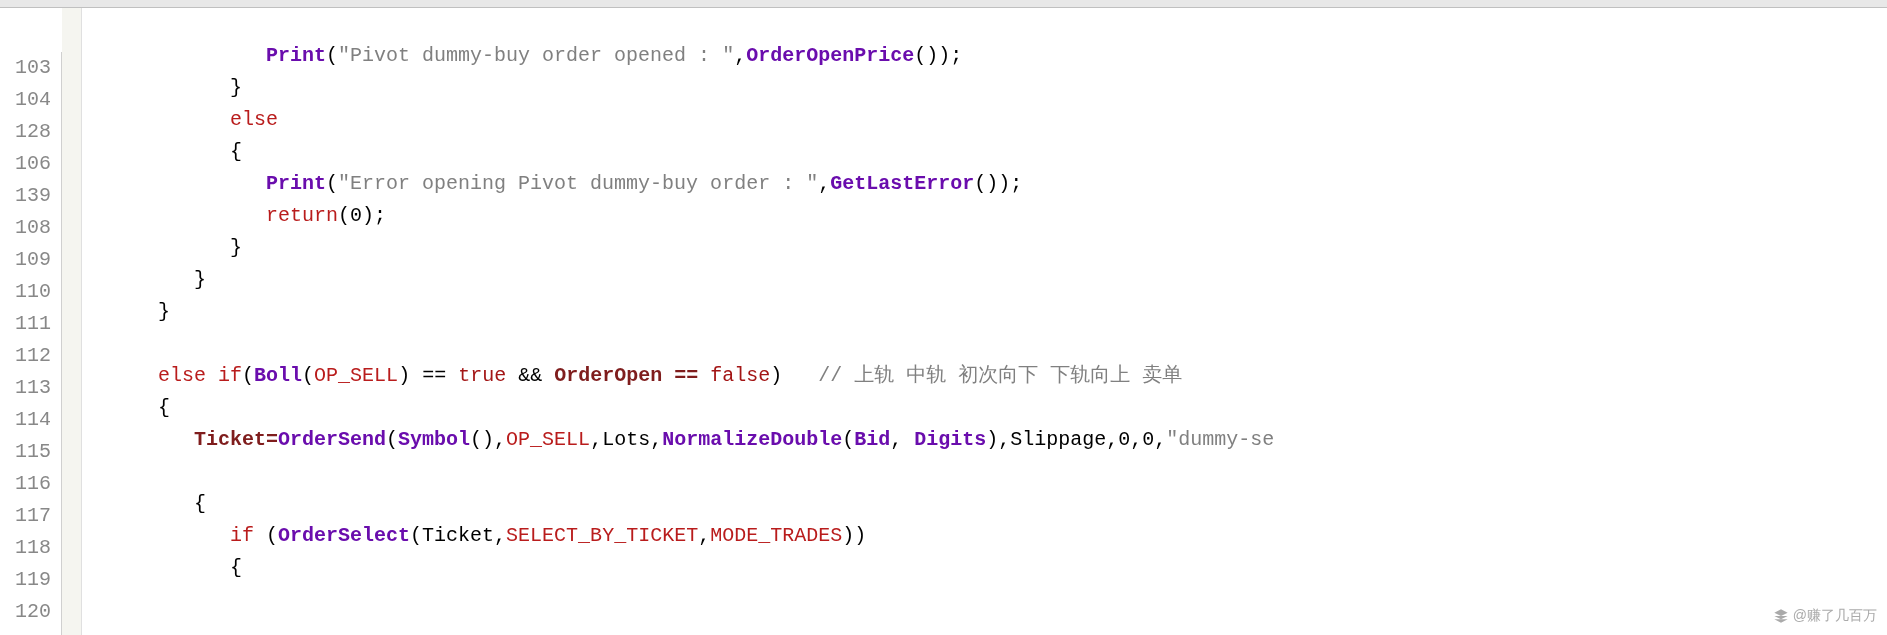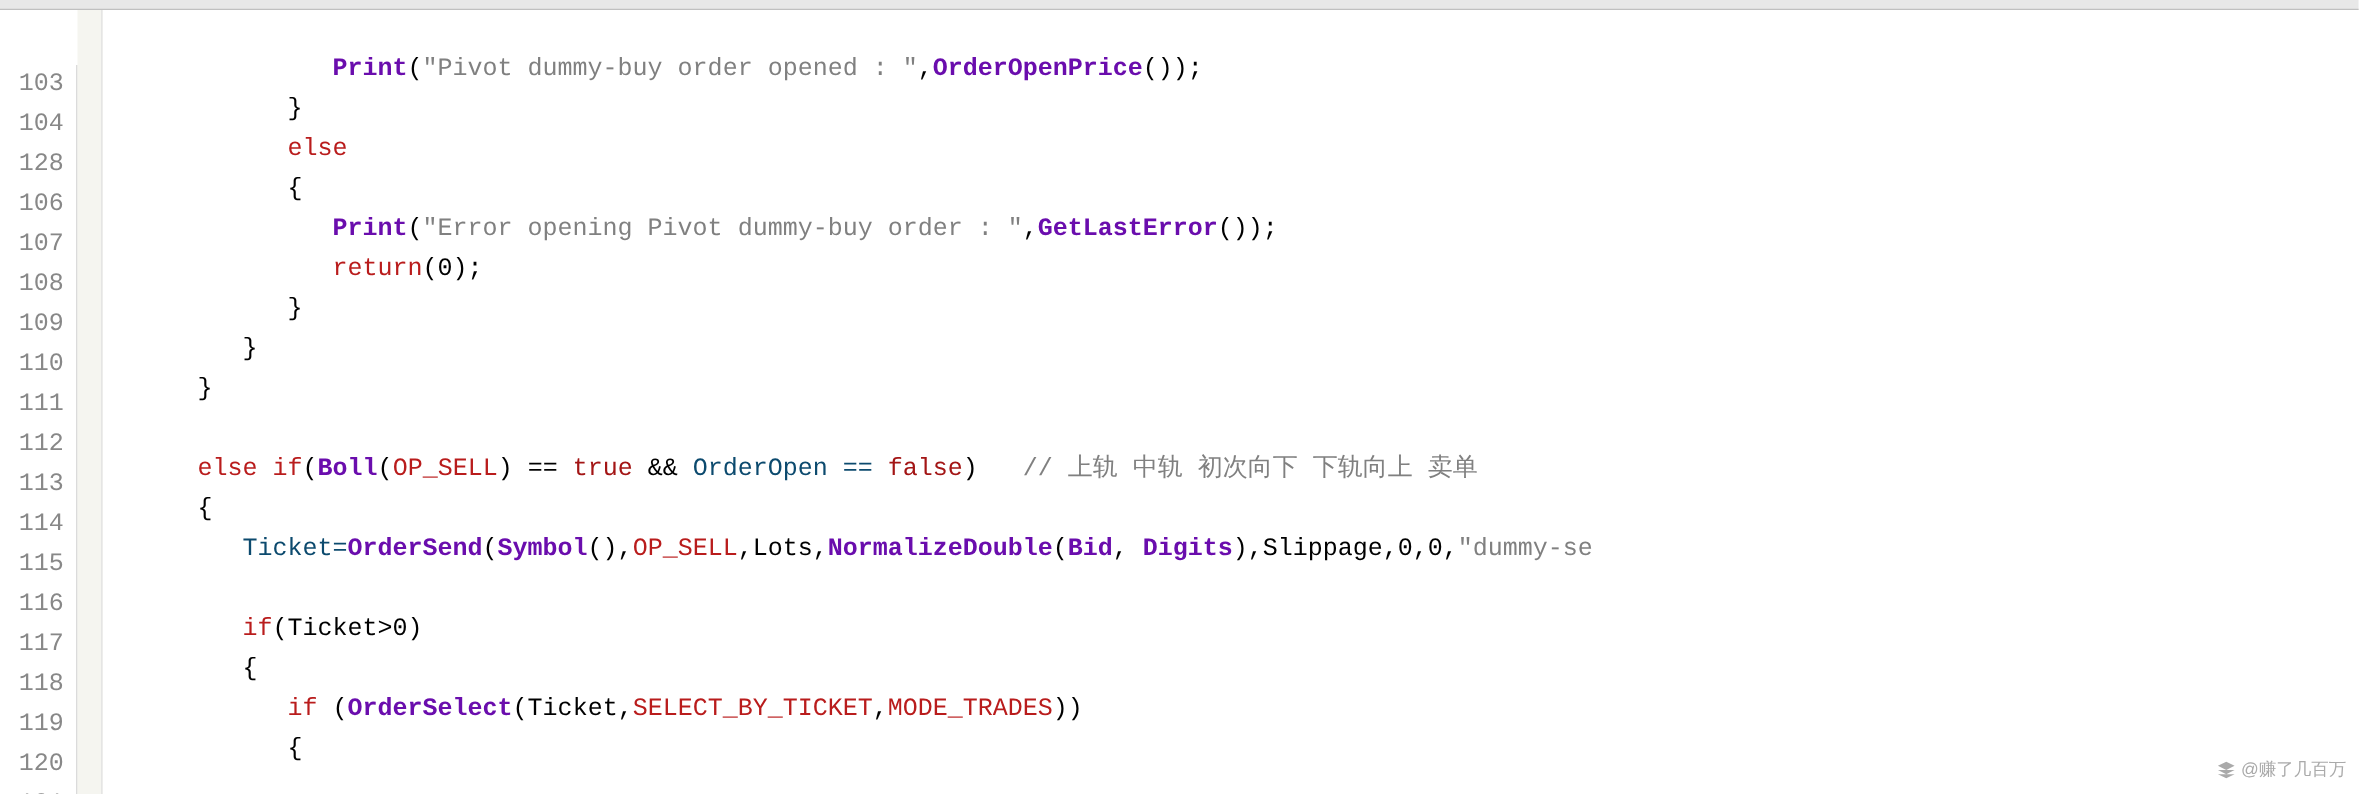--- a/index.html
+++ b/index.html
@@ -50,21 +50,21 @@
       line-height: 32px;
       overflow: hidden;
     }
     .code-line {
       height: 32px;
       white-space: pre;
     }
     .tok-kw { color: #b91c1c; }
     .tok-fn { color: #6a0dad; font-weight: bold; }
     .tok-str { color: #808080; }
-    .tok-id { color: #0c4a6e; }
+    .tok-id { color: #7f1d1d; font-weight: bold; }
     .tok-const { color: #b91c1c; }
     .tok-bool { color: #a31515; }
     .tok-cmt { color: #808080; }
     .tok-punc { color: #000000; }
     .watermark {
       position: fixed;
       bottom: 10px;
       right: 10px;
       font-size: 14px;
       color: #aaaaaa;
@@ -82,21 +82,21 @@
 
 <div class="tab-bar">
 </div>
 
 <div class="editor-container">
   <div class="gutter">
     <div class="gutter-line">103</div>
     <div class="gutter-line">104</div>
     <div class="gutter-line">128</div>
     <div class="gutter-line">106</div>
-    <div class="gutter-line">107</div>
+    <div class="gutter-line">139</div>
     <div class="gutter-line">108</div>
     <div class="gutter-line">109</div>
     <div class="gutter-line">110</div>
     <div class="gutter-line">111</div>
     <div class="gutter-line">112</div>
     <div class="gutter-line">113</div>
     <div class="gutter-line">114</div>
     <div class="gutter-line">115</div>
     <div class="gutter-line">116</div>
     <div class="gutter-line">117</div>
@@ -115,21 +115,20 @@
     <div class="code-line"><span>               </span><span class="tok-fn">Print</span><span class="tok-punc">(</span><span class="tok-str">"Error opening Pivot dummy-buy order : "</span><span class="tok-punc">,</span><span class="tok-fn">GetLastError</span><span class="tok-punc">());</span></div>
     <div class="code-line"><span>               </span><span class="tok-kw">return</span><span class="tok-punc">(0);</span></div>
     <div class="code-line"><span class="tok-punc">            }</span></div>
     <div class="code-line"><span class="tok-punc">         }</span></div>
     <div class="code-line"><span class="tok-punc">      }</span></div>
     <div class="code-line"><span></span></div>
     <div class="code-line"><span>      </span><span class="tok-kw">else</span><span> </span><span class="tok-kw">if</span><span class="tok-punc">(</span><span class="tok-fn">Boll</span><span class="tok-punc">(</span><span class="tok-const">OP_SELL</span><span class="tok-punc">) == </span><span class="tok-bool">true</span><span class="tok-punc"> &amp;&amp; </span><span class="tok-id">OrderOpen == </span><span class="tok-bool">false</span><span class="tok-punc">)   </span><span class="tok-cmt">// 上轨 中轨 初次向下 下轨向上 卖单</span></div>
     <div class="code-line"><span class="tok-punc">      {</span></div>
     <div class="code-line"><span class="tok-id">         Ticket=</span><span class="tok-fn">OrderSend</span><span class="tok-punc">(</span><span class="tok-fn">Symbol</span><span class="tok-punc">(),</span><span class="tok-const">OP_SELL</span><span class="tok-punc">,Lots,</span><span class="tok-fn">NormalizeDouble</span><span class="tok-punc">(</span><span class="tok-fn">Bid</span><span class="tok-punc">, </span><span class="tok-fn">Digits</span><span class="tok-punc">),Slippage,0,0,</span><span class="tok-str">"dummy-se</span></div>
     <div class="code-line"><span></span></div>
-    <div class="code-line"><span>         </span><span class="tok-kw">if</span><span class="tok-punc">(Ticket&gt;0)</span></div>
     <div class="code-line"><span class="tok-punc">         {</span></div>
     <div class="code-line"><span>            </span><span class="tok-kw">if</span><span class="tok-punc"> (</span><span class="tok-fn">OrderSelect</span><span class="tok-punc">(Ticket,</span><span class="tok-const">SELECT_BY_TICKET</span><span class="tok-punc">,</span><span class="tok-const">MODE_TRADES</span><span class="tok-punc">))</span></div>
     <div class="code-line"><span class="tok-punc">            {</span></div>
   </div>
 </div>
 
 <div class="watermark">
   <span class="watermark-icon">
     <svg viewBox="0 0 24 24" width="16" height="16" fill="#aaa">
         <path d="M12 2L2 7l10 5 10-5-10-5zM2 17l10 5 10-5M2 12l10 5 10-5"></path>

